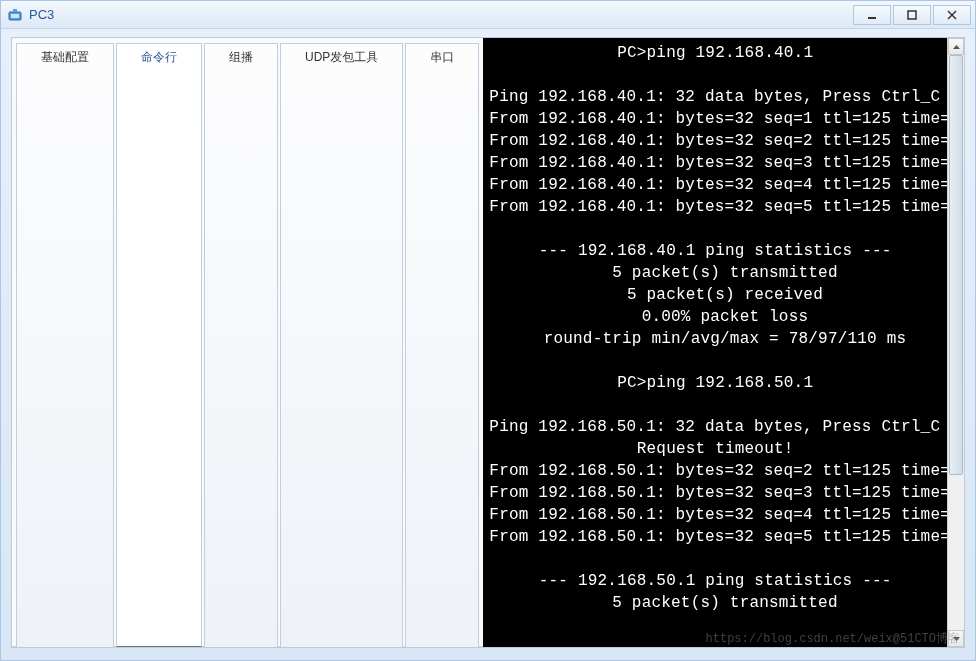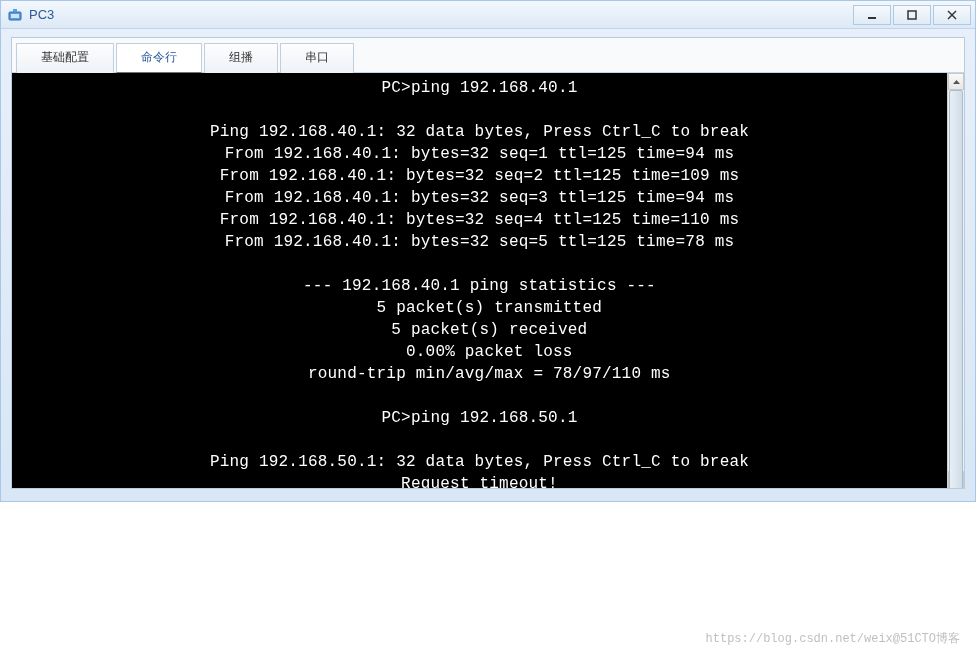--- a/index.html
+++ b/index.html
@@ -9,21 +9,21 @@
     }
     body {
       font-family: "Microsoft YaHei", Arial, sans-serif;
       background: #fff;
       width: 976px;
       height: 661px;
       overflow: hidden;
     }
     .window {
       width: 976px;
-      height: 502px;
+      height: 661px;
       border: 1px solid #a8c6e8;
       background: linear-gradient(to bottom, #e8f0fa 0%, #d8e6f5 100%);
       display: flex;
       flex-direction: column;
     }
     .titlebar {
       height: 28px;
       background: linear-gradient(to bottom, #f2f7fc 0%, #dde9f7 100%);
       border-bottom: 1px solid #c0d4ea;
       display: flex;
@@ -62,21 +62,21 @@
       cursor: pointer;
       margin-left: 2px;
     }
     .win-btn svg { display: block; }
     .content-area {
       flex: 1;
       margin: 8px 10px 12px 10px;
       background: #fff;
       border: 1px solid #b8ccde;
       display: flex;
-      flex-direction: column;
+      flex-direction: row;
       overflow: hidden;
     }
     .tabs {
       display: flex;
       background: #f8fafc;
       border-bottom: 1px solid #c8d6e4;
       padding: 4px 4px 0 4px;
       gap: 2px;
     }
     .tab {
@@ -191,20 +191,21 @@
           </svg>
       </div>
     </div>
   </div>
 
   <div class="content-area">
     <div class="tabs">
       <div class="tab"><span>基础配置</span></div>
       <div class="tab active"><span>命令行</span></div>
       <div class="tab"><span>组播</span></div>
+      <div class="tab"><span>UDP发包工具</span></div>
       <div class="tab"><span>串口</span></div>
     </div>
 
     <div class="terminal-wrap">
       <div class="terminal" id="terminal-out">PC&gt;ping 192.168.40.1
 
 Ping 192.168.40.1: 32 data bytes, Press Ctrl_C to break
 From 192.168.40.1: bytes=32 seq=1 ttl=125 time=94 ms
 From 192.168.40.1: bytes=32 seq=2 ttl=125 time=109 ms
 From 192.168.40.1: bytes=32 seq=3 ttl=125 time=94 ms

